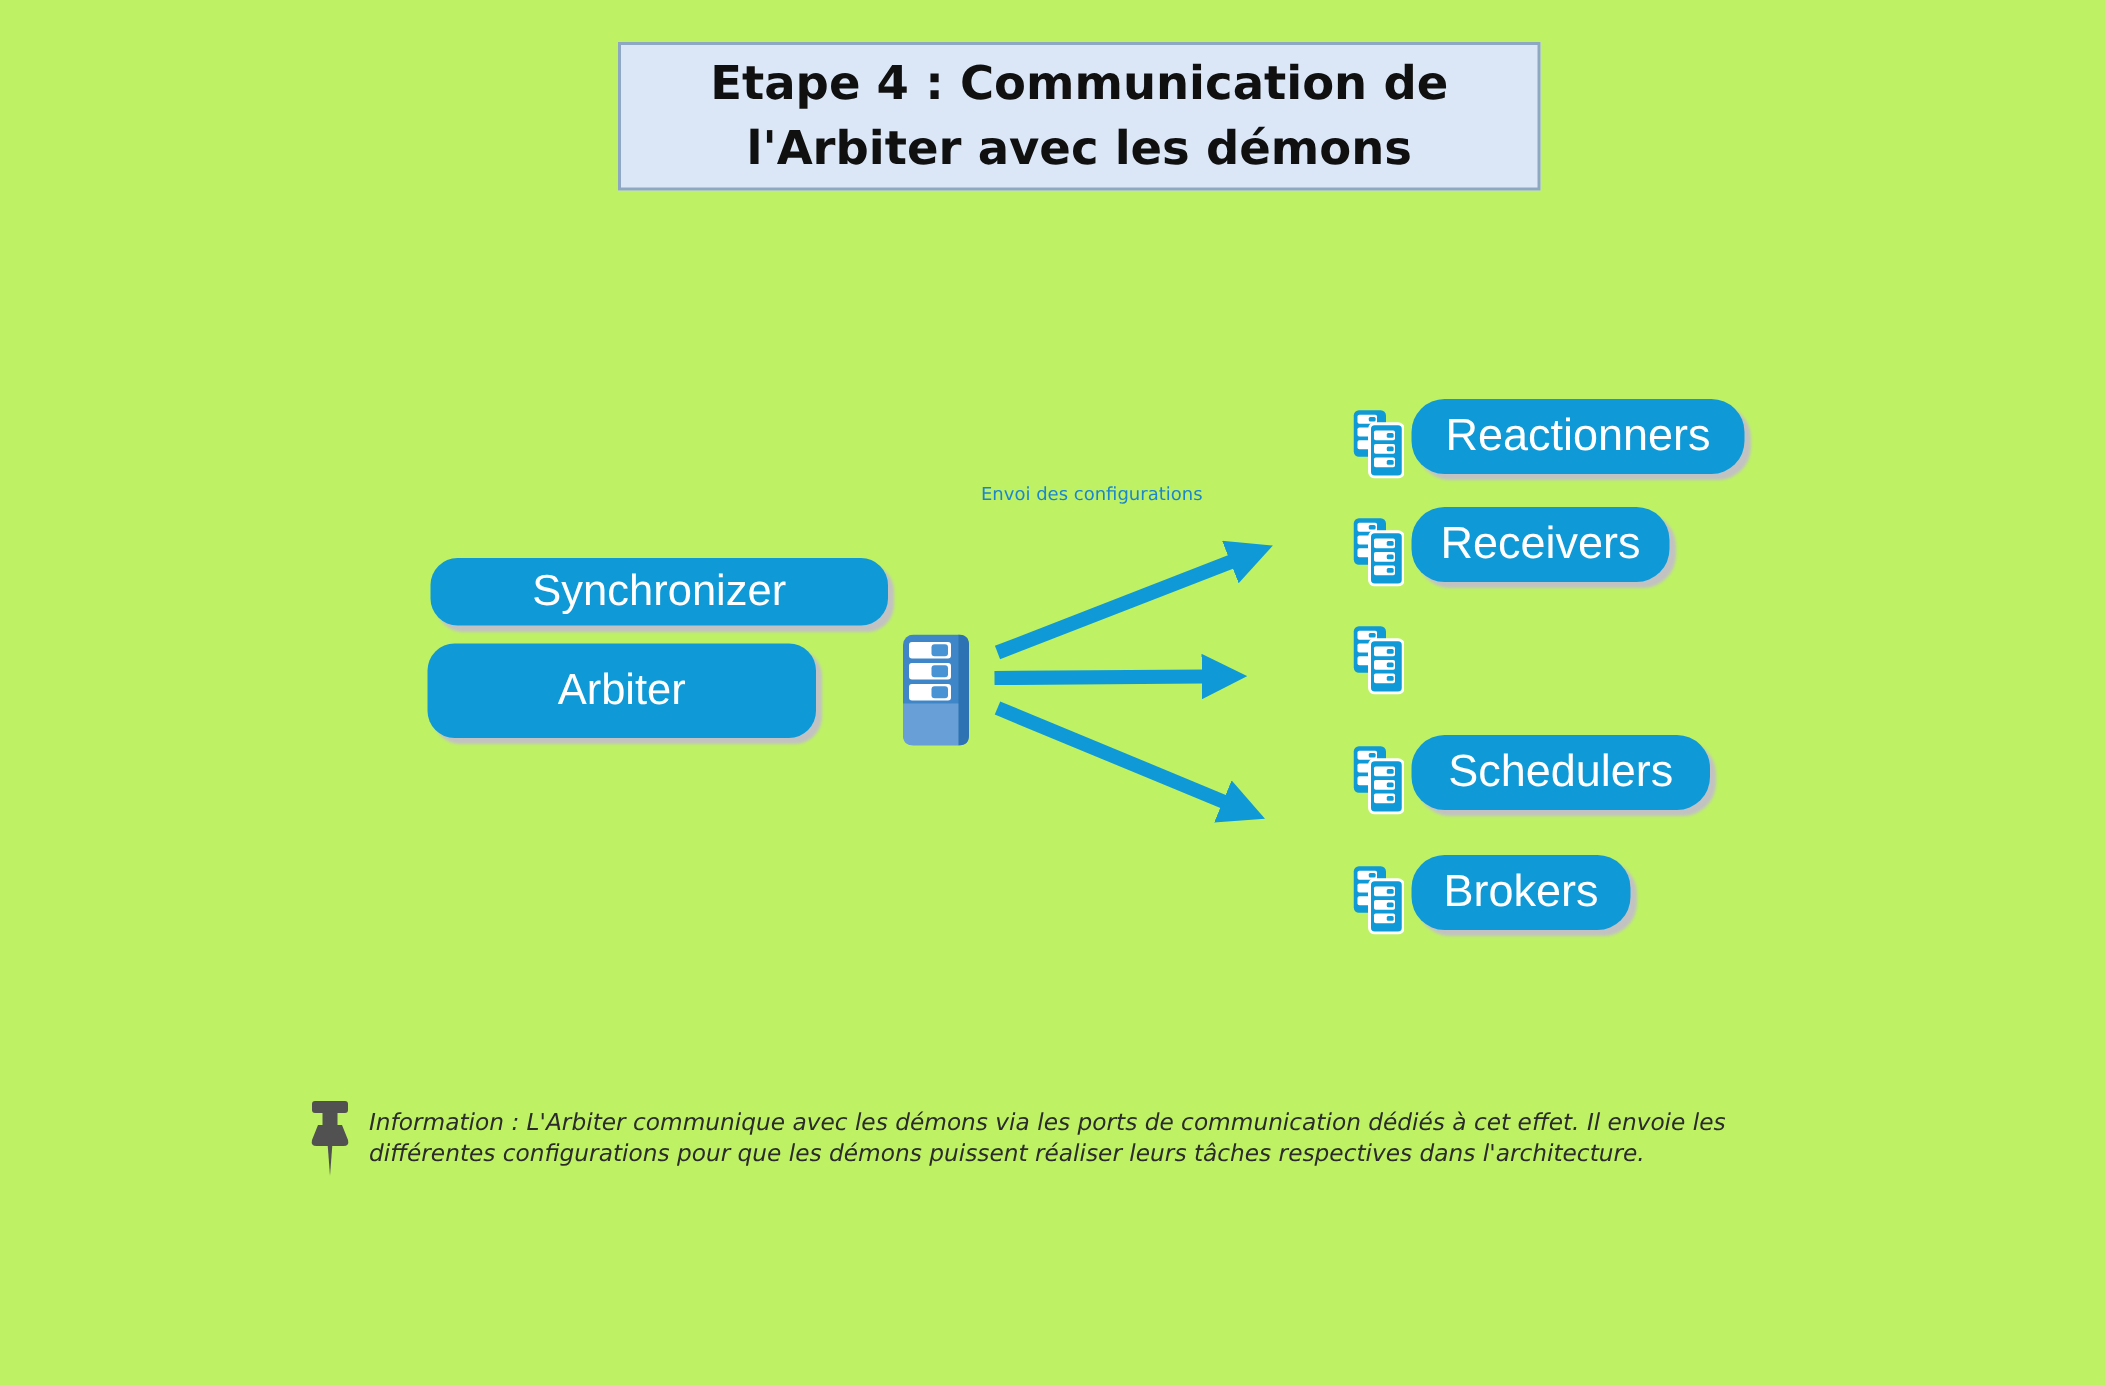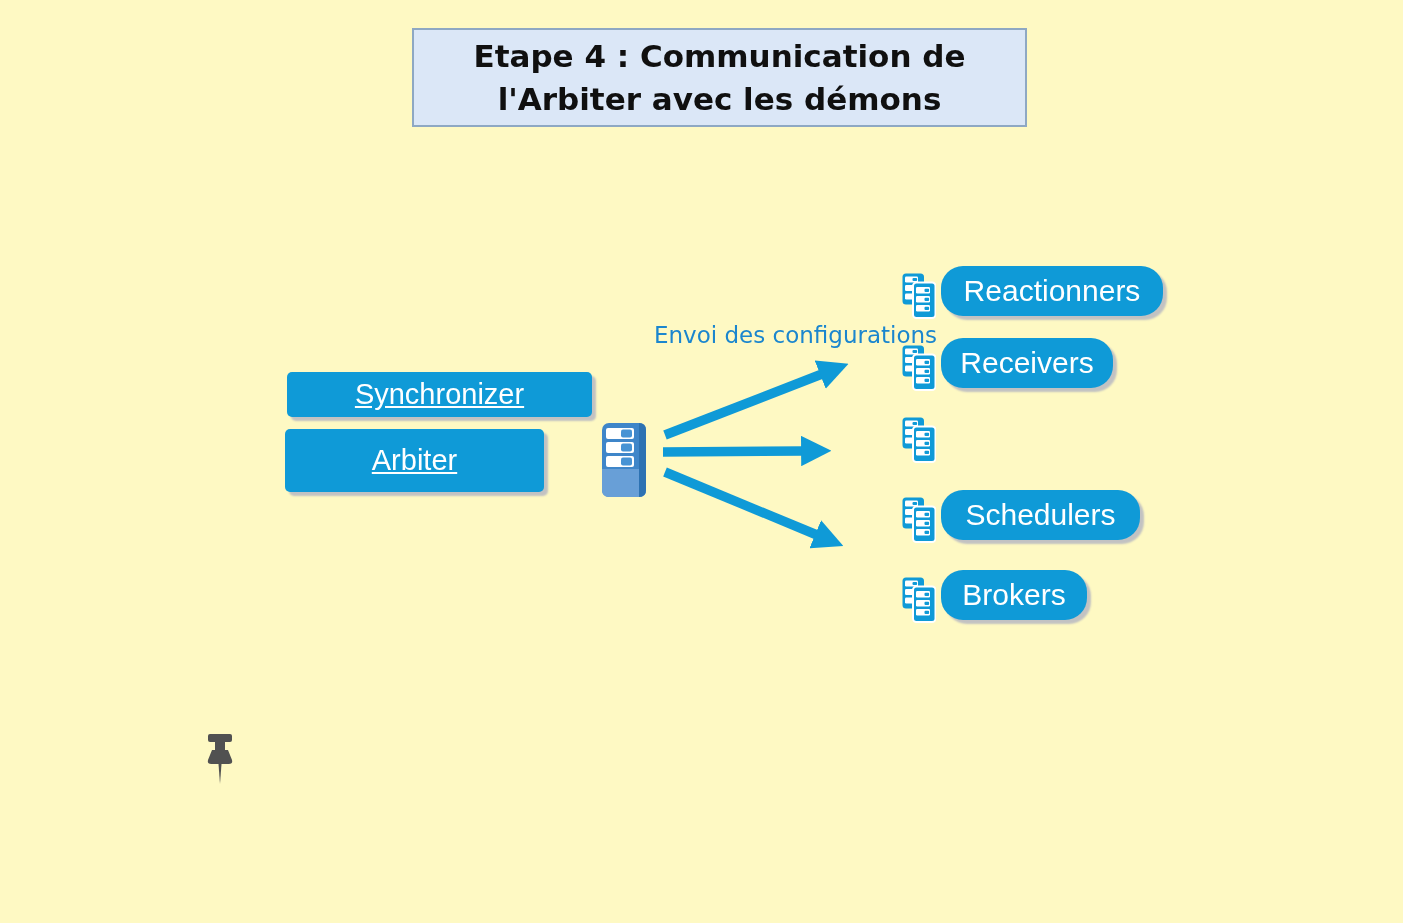--- a/index.html
+++ b/index.html
@@ -1,50 +1,49 @@
 <!DOCTYPE html>
 <html><head>
 <meta charset="utf-8">
 <style>
   html,body { margin:0; padding:0; background:#ffffff; }
   .canvas {
-    position:relative; width:1403px; height:923px; background:#fef9c3;
+    position:relative; width:1403px; height:923px; background:#bef264;
     overflow:hidden; font-family:"Liberation Sans", sans-serif;
   }
 
   
   .title-box {
     position:absolute; left:412px; top:28px; width:611px; height:95px;
     background:#dbe7f7; border:2px solid #8ea8c3;
     display:flex; align-items:center; justify-content:center;
   }
   .title-text {
     font-family:"DejaVu Sans", sans-serif; font-weight:bold;
     font-size:31px; line-height:43px; color:#101010;
     text-align:center; white-space:pre-line;
   }
 
   
   .node {
-    position:absolute; background:#0f9ad7; border-radius:5px;
+    position:absolute; background:#0f9ad7; border-radius:18px;
     box-shadow:4px 4px 2px #c2c2c2; color:#ffffff;
     display:flex; align-items:center; justify-content:center;
     font-size:29px;
-    text-decoration:underline;
   }
   .node-sync   { left:287px; top:372px; width:305px; height:45px; }
   .node-arbiter{ left:285px; top:429px; width:259px; height:63px; }
 
   
   .server-icon { position:absolute; left:602px; top:423px; }
 
   
   .flow-label {
     position:absolute; left:654px; top:322px;
-    font-family:"DejaVu Sans", sans-serif; font-size:23px; color:#1b86ce;text-align:center;
+    font-family:"DejaVu Sans", sans-serif; font-size:12px; color:#1b86ce;text-align:center;
   }
   .arrows { position:absolute; left:640px; top:330px; }
 
   
   .daemon-row {
     position:absolute; left:902px; display:flex; align-items:center; gap:5px;
     height:54px;
   }
   .daemon-icon { flex:0 0 auto; margin-top:10px; }
   .pill {
@@ -166,15 +165,17 @@
 
   <div class="info-row">
     <svg width="30" height="52" viewBox="0 0 30 52">
       <g fill="#515151">
         <rect x="3" y="0" width="24" height="8" rx="2"></rect>
         <rect x="10" y="7" width="10" height="10"></rect>
         <path d="M7 16 H23 L27 26 Q28 30 24 30 H6 Q2 30 3 26 Z"></path>
         <path d="M13.5 30 H16.5 L15 50 Z"></path>
       </g>
     </svg>
+    <div class="info-text">Information : L'Arbiter communique avec les démons via les ports de communication dédiés à cet effet. Il envoie les
+différentes configurations pour que les démons puissent réaliser leurs tâches respectives dans l'architecture.</div>
   </div>
 
 </div>
 
 </body></html>

